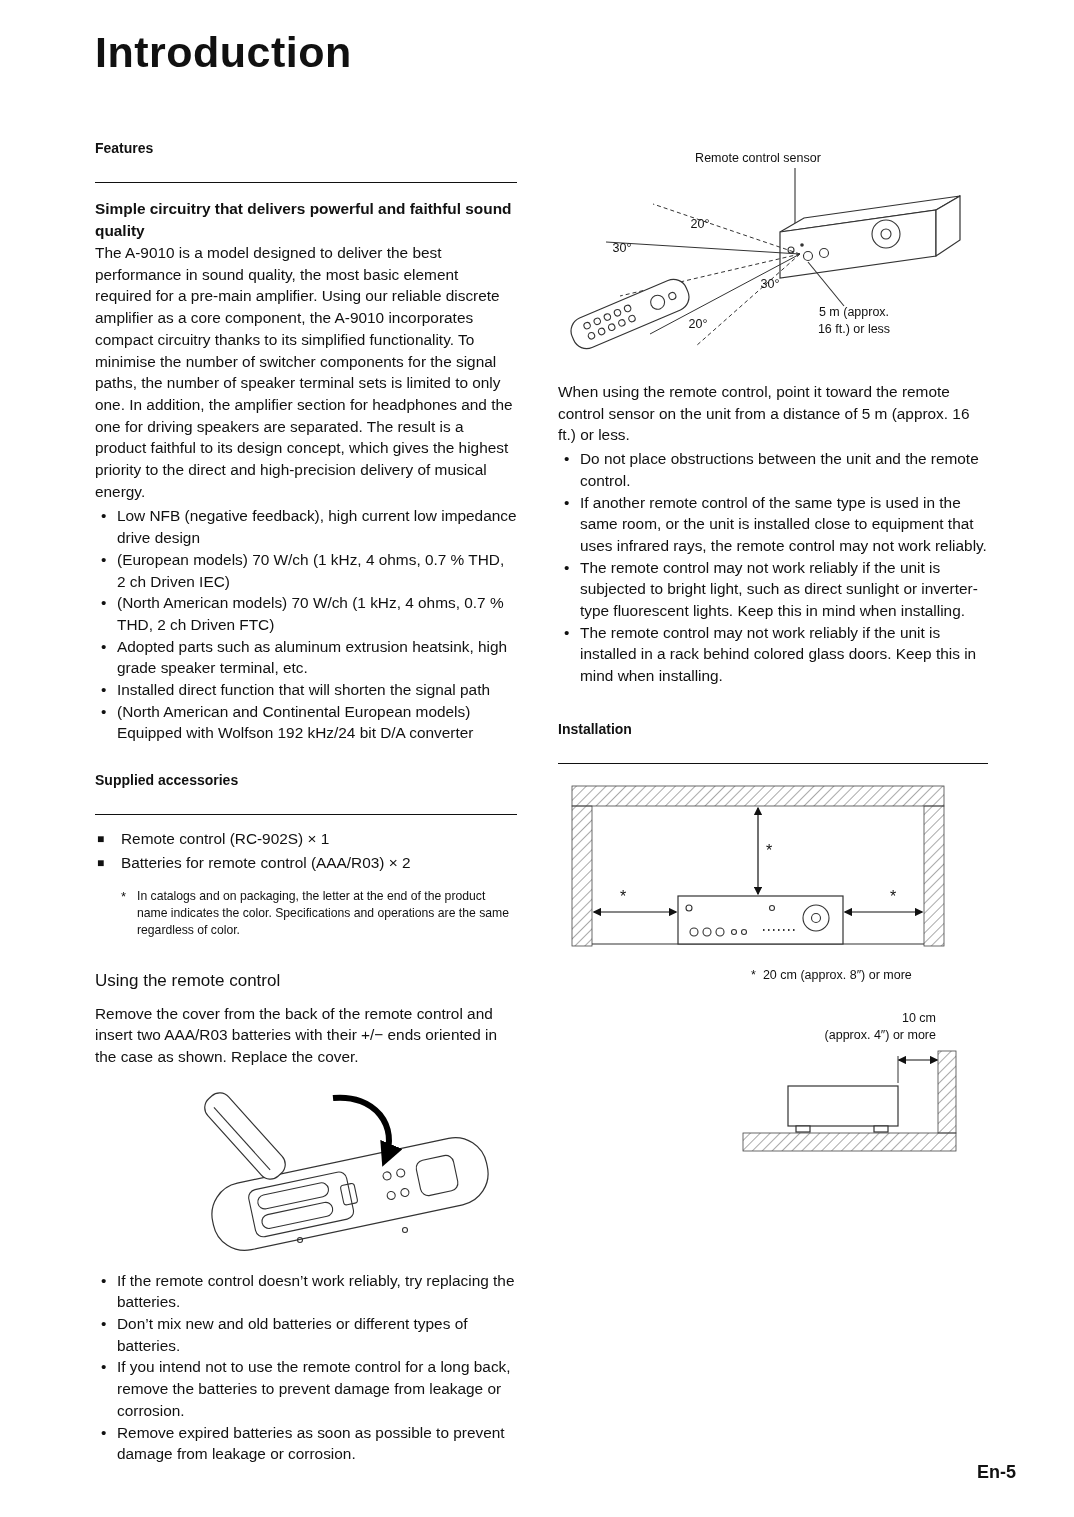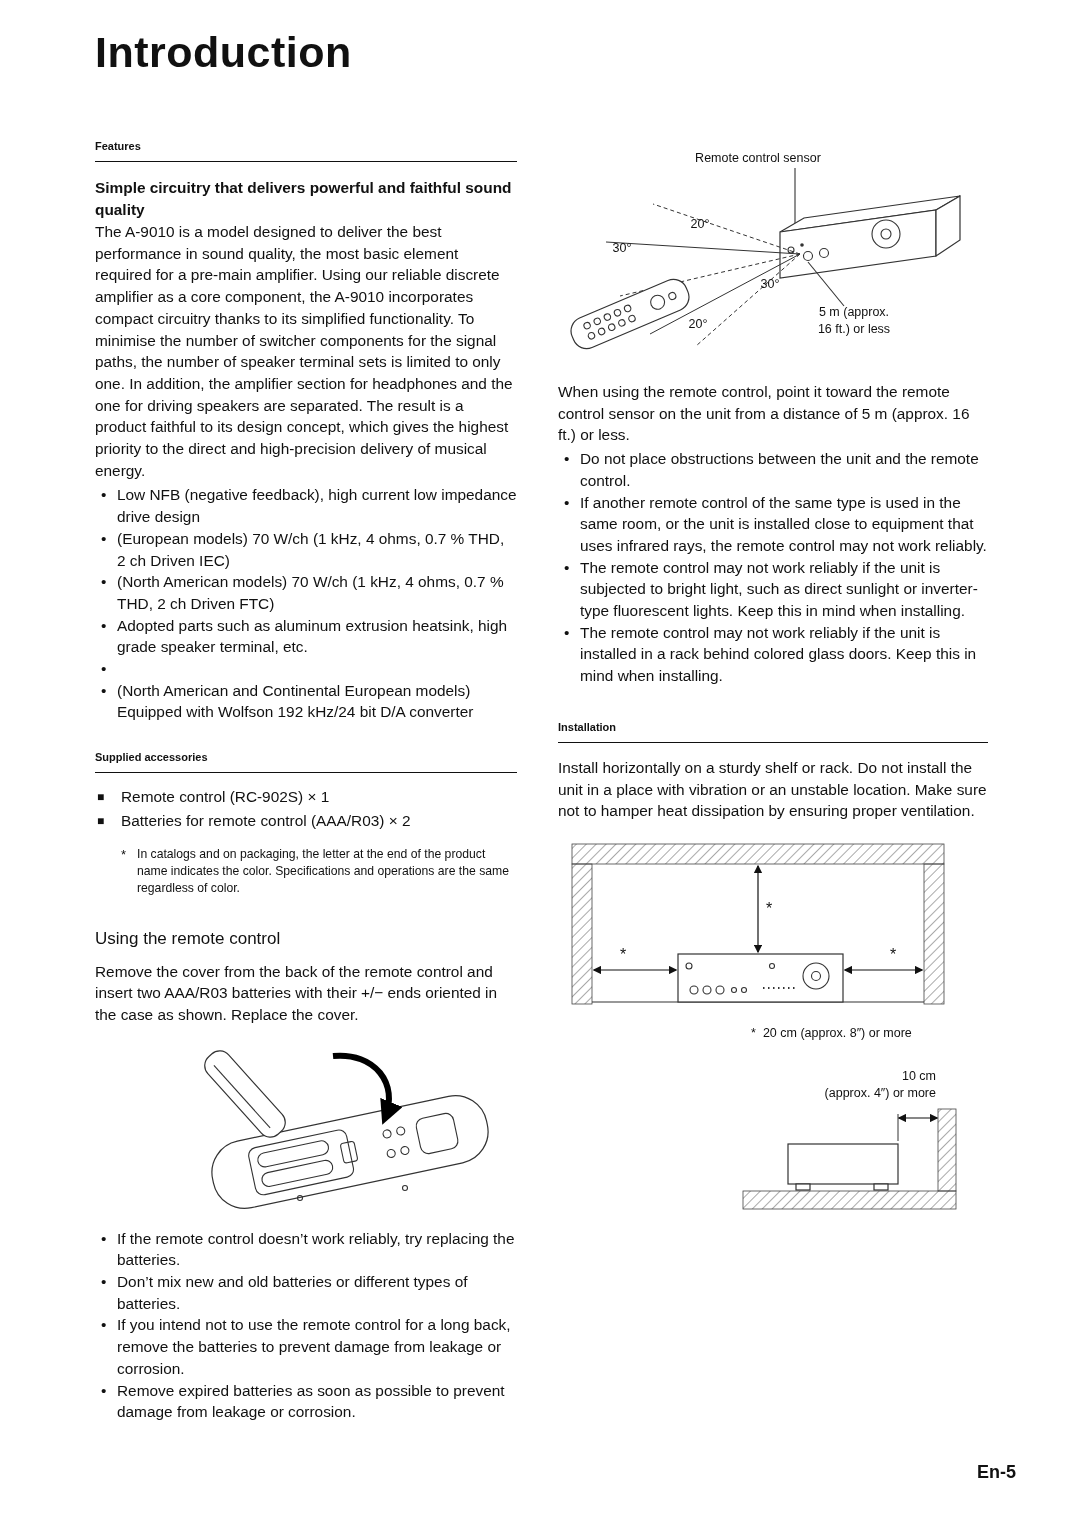--- a/index.html
+++ b/index.html
@@ -1,20 +1,20 @@
 <!DOCTYPE html>
 <html><head>
 <meta charset="utf-8">
 <style>
   html,body{margin:0;padding:0;background:#e8e8e8;}
   .page{position:relative;width:1074px;height:1517px;background:#fff;font-family:"Liberation Sans",sans-serif;color:#111;overflow:hidden;margin:0 auto;}
   .title{position:absolute;left:95px;top:28px;margin:0;font-size:43px;font-weight:700;letter-spacing:.5px;}
   .col-left{position:absolute;left:95px;top:140px;width:422px;}
   .col-right{position:absolute;left:558px;top:128px;width:430px;}
-  .sec-h{font-size:11px;font-weight:700;margin:0;padding-bottom:9px;border-bottom:1.3px solid #111;}
+  .sec-h{font-size:14px;font-weight:700;margin:0;padding-bottom:26px;border-bottom:1.3px solid #111;}
   .plain-h{font-size:17px;font-weight:400;margin:0;}
   .sub-h{font-size:15.4px;font-weight:700;line-height:21.5px;margin:15px 0 0 0;}
   p.bp{font-size:15.4px;line-height:21.7px;margin:0;}
   ul.bl{list-style:none;margin:0;padding:0;}
   ul.bl li{display:flex;font-size:15.4px;line-height:21.7px;}
   ul.bl li .g{flex:0 0 22px;padding-left:6px;box-sizing:border-box;}
   ul.sq li{font-size:15.4px;line-height:24px;}
   ul.sq li .g{flex:0 0 26px;font-size:12px;padding-left:2px;box-sizing:border-box;}
   .note{display:flex;margin:13px 0 0 26px;}
   .note .star{flex:0 0 16px;font-size:13px;padding-top:1px;}
@@ -54,20 +54,21 @@
       <li>
           <span class="g">•</span>
           <span>(North American models) 70 W/ch (1 kHz, 4 ohms, 0.7 % THD, 2 ch Driven FTC)</span>
         </li>
       <li>
           <span class="g">•</span>
           <span>Adopted parts such as aluminum extrusion heatsink, high grade speaker terminal, etc.</span>
         </li>
       <li>
           <span class="g">•</span>
+          <span>Installed direct function that will shorten the signal path</span>
         </li>
       <li>
           <span class="g">•</span>
           <span>(North American and Continental European models) Equipped with Wolfson 192 kHz/24 bit D/A converter</span>
         </li>
     </ul>
 
     <h2 class="sec-h" style="margin-top:28px;">Supplied accessories</h2>
 
     <ul class="bl sq" style="margin-top:12px;">
@@ -208,21 +209,20 @@
           <span>The remote control may not work reliably if the unit is subjected to bright light, such as direct sunlight or inverter-type fluorescent lights. Keep this in mind when installing.</span>
         </li>
       <li>
           <span class="g">•</span>
           <span>The remote control may not work reliably if the unit is installed in a rack behind colored glass doors. Keep this in mind when installing.</span>
         </li>
     </ul>
 
     <h2 class="sec-h" style="margin-top:34px;">Installation</h2>
 
-    <p class="bp" style="margin-top:14px;">Install horizontally on a sturdy shelf or rack. Do not install the unit in a place with vibration or an unstable location. Make sure not to hamper heat dissipation by ensuring proper ventilation.</p>
 
     <svg width="428" height="178" viewBox="0 0 428 178" style="margin-top:20px;">
       <defs>
         <pattern id="hatch1" width="7" height="7" patternUnits="userSpaceOnUse" patternTransform="rotate(45)">
           <line x1="0" y1="0" x2="0" y2="7" stroke="#555" stroke-width="1"></line>
         </pattern>
         <marker id="arr1" viewBox="0 0 10 10" refX="8.5" refY="5" markerWidth="7" markerHeight="7" orient="auto-start-reverse">
           <path d="M0,0 L10,5 L0,10 z" fill="#111"></path>
         </marker>
       </defs>

